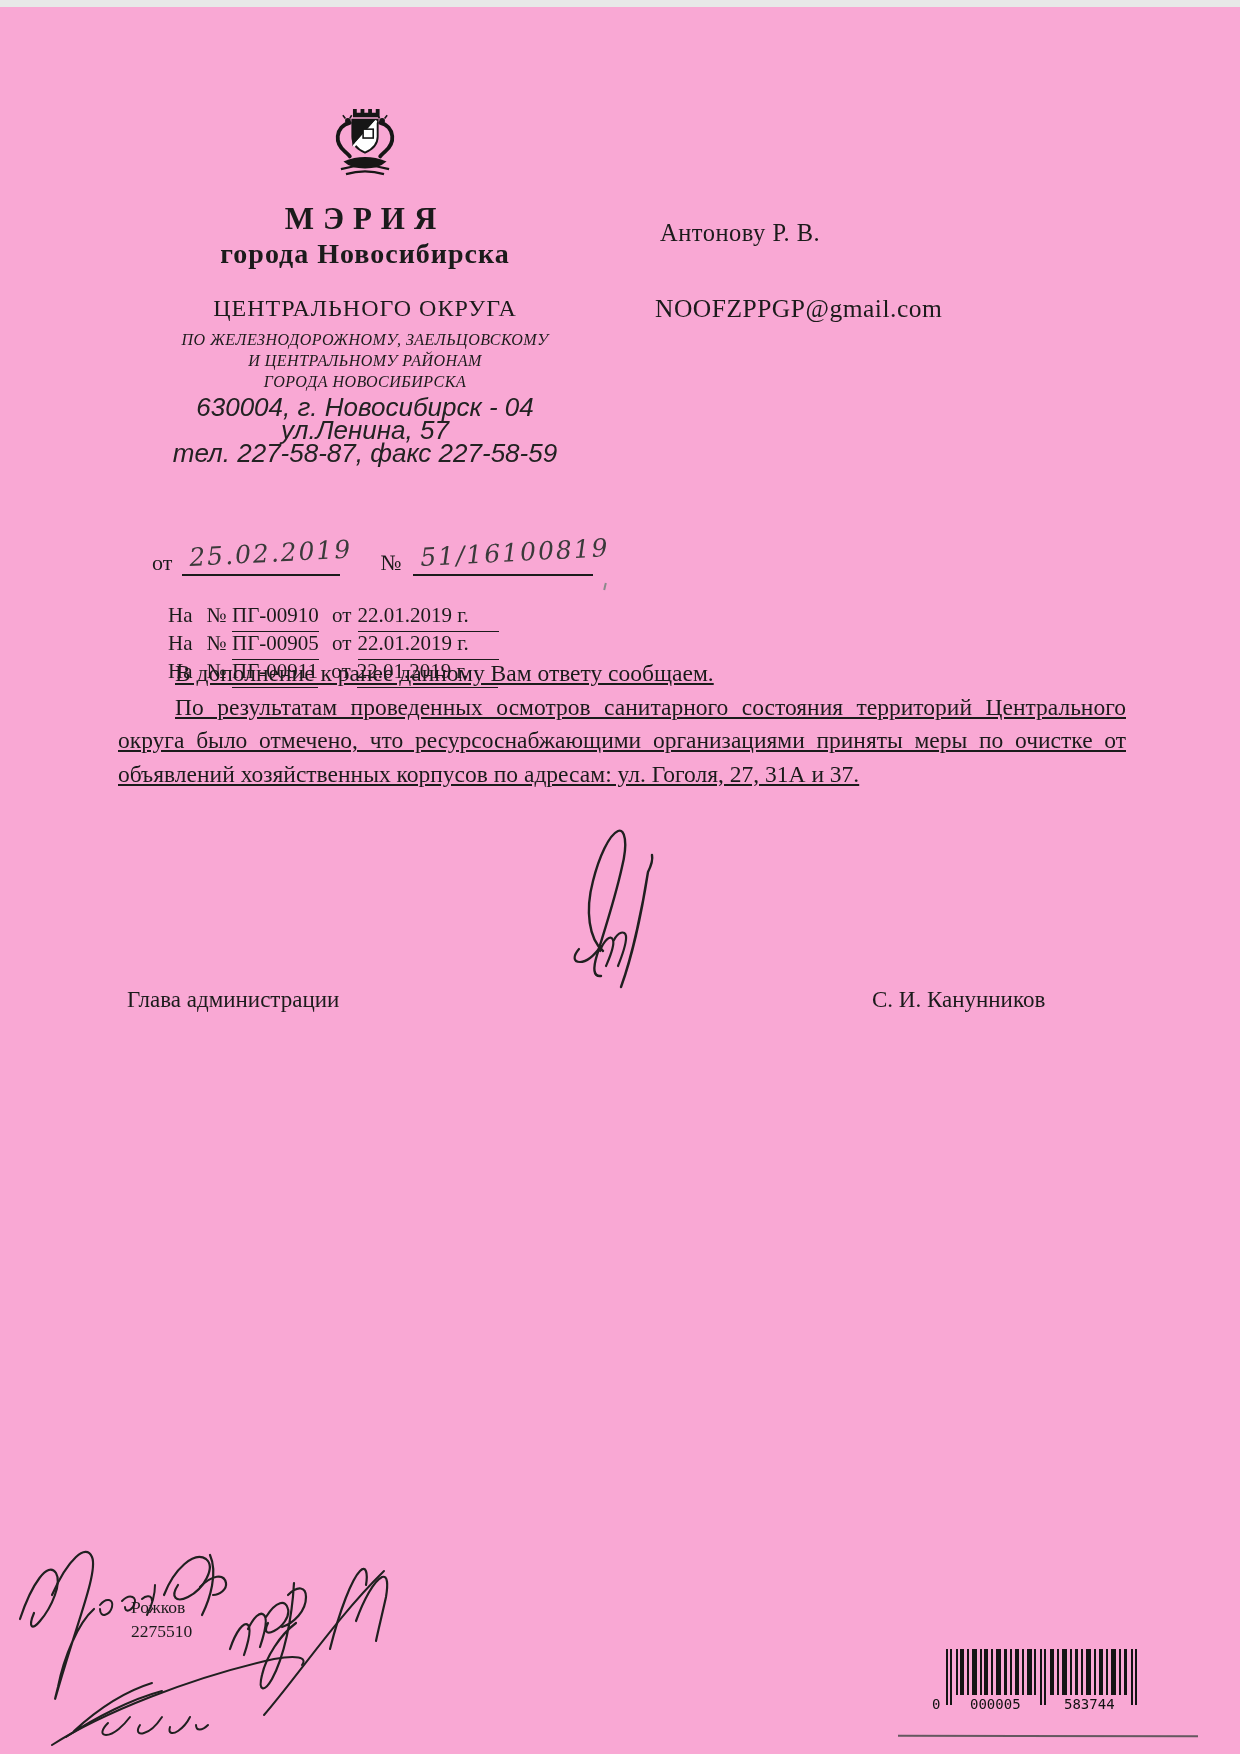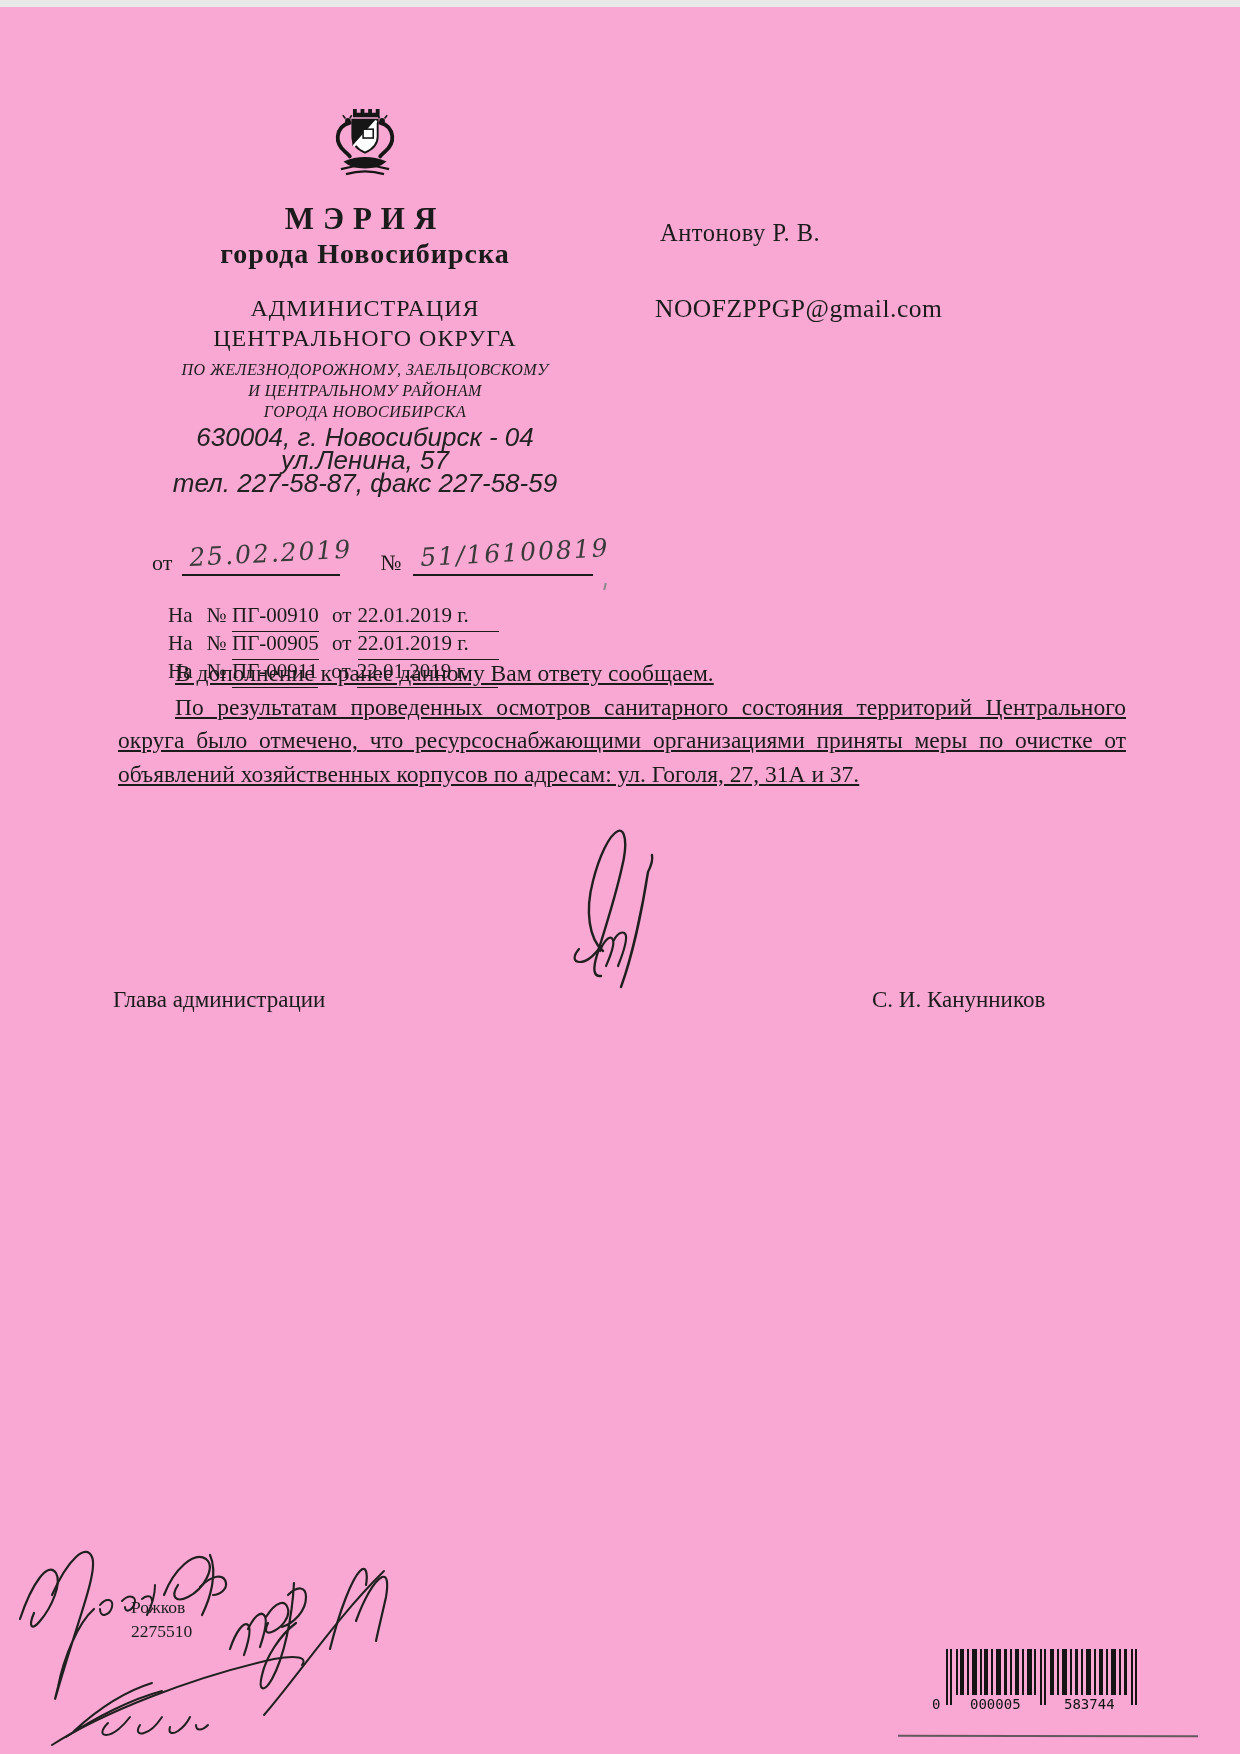--- a/index.html
+++ b/index.html
@@ -38,21 +38,21 @@
   .uline.tail{padding-right:30px;}
   .in-row .mid{margin:0 6px 0 8px;}
   
   .recipient-name{position:absolute;left:660px;top:212px;font-size:24.5px;letter-spacing:.5px;}
   .recipient-email{position:absolute;left:655px;top:287px;font-size:25.5px;letter-spacing:.5px;}
   
   .body-text{position:absolute;left:118px;top:650px;width:1008px;
     font-size:23.5px;line-height:33.5px;text-align:justify;text-decoration:underline;}
   .body-text p{margin:0;text-indent:57px;}
   
-  .signoff-title{position:absolute;left:113px;top:980px;font-size:23px;}
+  .signoff-title{position:absolute;left:127px;top:980px;font-size:23px;}
   .signoff-name{position:absolute;left:872px;top:980px;font-size:23px;}
   .sig-main{position:absolute;left:545px;top:812px;}
   
   .executor-sigs{position:absolute;left:12px;top:1490px;}
   .executor-name{position:absolute;left:131px;top:1590px;font-size:17.5px;}
   .executor-phone{position:absolute;left:131px;top:1614px;font-size:17.5px;}
   
   .barcode{position:absolute;left:930px;top:1642px;}
   .barcode text{font-family:"DejaVu Sans Mono","Liberation Mono",monospace;font-size:14px;fill:#111;}
   .bottom-line{position:absolute;left:898px;top:1728px;width:300px;height:0;
@@ -86,21 +86,20 @@
 
           <path d="M26 88 q34 -14 68 0 q-12 11 -34 11 q-22 0 -34 -11 z" stroke="none"></path>
           <path d="M22 100 q38 -11 76 0" fill="none" stroke-width="3.5"></path>
           <path d="M30 108 q30 -9 60 0" fill="none" stroke-width="3.5"></path>
         </g>
       </svg>
     </div>
     <div class="mayoralty1">МЭРИЯ</div>
     <div class="mayoralty2">города Новосибирска</div>
     <div class="admin-block">
-      <div class="admin1">АДМИНИСТРАЦИЯ</div>
       <div class="admin2">ЦЕНТРАЛЬНОГО ОКРУГА</div>
       <div class="districts">
         <div>ПО ЖЕЛЕЗНОДОРОЖНОМУ, ЗАЕЛЬЦОВСКОМУ</div>
         <div>И ЦЕНТРАЛЬНОМУ РАЙОНАМ</div>
         <div>ГОРОДА НОВОСИБИРСКА</div>
       </div>
       <div class="addr-block">
         <div class="addr">630004, г. Новосибирск - 04</div>
         <div class="addr">ул.Ленина, 57</div>
         <div class="addr">тел. 227-58-87, факс 227-58-59</div>

